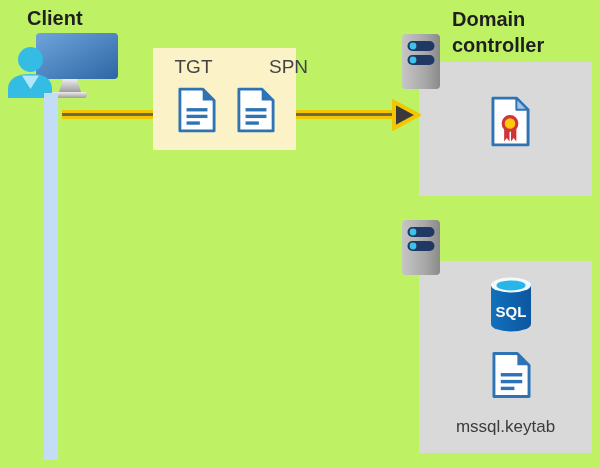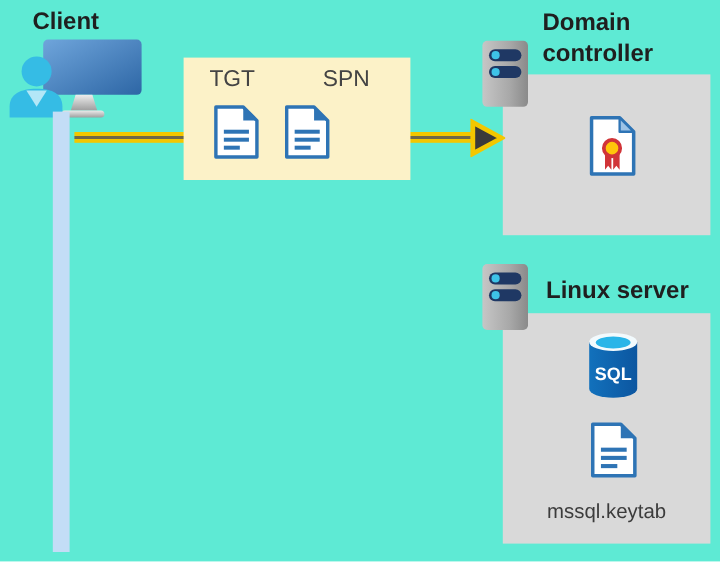--- a/index.html
+++ b/index.html
@@ -1,35 +1,35 @@
 <!DOCTYPE html>
 <html><head>
 <meta charset="utf-8">
 <style>
   html,body{margin:0;padding:0;background:#fff;}
   #canvas{
-    position:relative;width:600px;height:468px;background:#5eead4;
+    position:relative;width:600px;height:468px;background:#bef264;
     font-family:"Liberation Sans",sans-serif;overflow:hidden;
   }
   .abs{position:absolute;}
   .heading{font-weight:700;color:#1f1f1f;font-size:20px;line-height:26px;}
   .small-label{font-weight:400;color:#444444;font-size:19px;}
 
   .client-label{left:27px;top:5px;}
   .client-icon{left:6px;top:30px;}
 
   .vline{left:44px;top:93px;width:14px;height:367px;background:#C3DDF6;}
 
   .arrow-shaft{
     left:62px;top:110px;width:333px;height:9px;z-index:1;
     background:linear-gradient(to bottom,#F3C700 0 36%,#6F684A 36% 64%,#F3C700 64% 100%);
   }
   .arrow-head{left:391px;top:99px;z-index:1;}
 
-  .ticket-box{left:153px;top:48px;width:143px;height:102px;background:#FCF2C8;z-index:2;padding-left:46px;}
+  .ticket-box{left:153px;top:48px;width:143px;height:102px;background:#FCF2C8;z-index:2;}
   .tgt-label{left:18px;top:8px;width:45px;text-align:center;}
   .spn-label{left:76px;top:8px;width:45px;text-align:center;margin-left:37px;}
   .tgt-doc{left:25px;top:39px;}
   .spn-doc{left:84px;top:39px;}
 
   .dc-box{left:419px;top:62px;width:173px;height:134px;background:#D9D9D9;}
   .dc-server{left:401px;top:33px;}
   .dc-label{left:452px;top:6px;width:112px;}
   .cert-icon{left:491px;top:96px;}
 
@@ -130,21 +130,20 @@
   <div class="abs linux-box"></div>
 
   <svg class="abs linux-server-icon" width="40" height="57" viewBox="0 0 40 57">
     <rect x="1" y="1" width="38" height="55" rx="4" fill="url(#serverGrad)"></rect>
     <rect x="6.5" y="8" width="27" height="10" rx="5" fill="#1F3864"></rect>
     <circle cx="12" cy="13" r="3.4" fill="#3EC3E8"></circle>
     <rect x="6.5" y="22" width="27" height="10" rx="5" fill="#1F3864"></rect>
     <circle cx="12" cy="27" r="3.4" fill="#3EC3E8"></circle>
   </svg>
 
-  <div class="abs heading linux-label">Linux server</div>
 
   <svg class="abs sql-icon" width="44" height="57" viewBox="0 0 44 57">
     <path d="M2,9 L2,48 A20,7.5 0 0 0 42,48 L42,9 Z" fill="url(#sqlGrad)"></path>
     <ellipse cx="22" cy="9" rx="20" ry="7.5" fill="#F2FAFD"></ellipse>
     <ellipse cx="22" cy="9.4" rx="14.5" ry="5" fill="#29B5E8"></ellipse>
     <text x="22" y="41" text-anchor="middle" font-size="15" font-weight="700" fill="#ffffff" font-family="Liberation Sans, sans-serif">SQL</text>
   </svg>
 
   <svg class="abs keytab-doc" width="39" height="48" viewBox="0 0 40 48">
     <path d="M2,2 H26 L38,14 V46 H2 Z" fill="#ffffff" stroke="#2E74B5" stroke-width="3" stroke-linejoin="round"></path>

